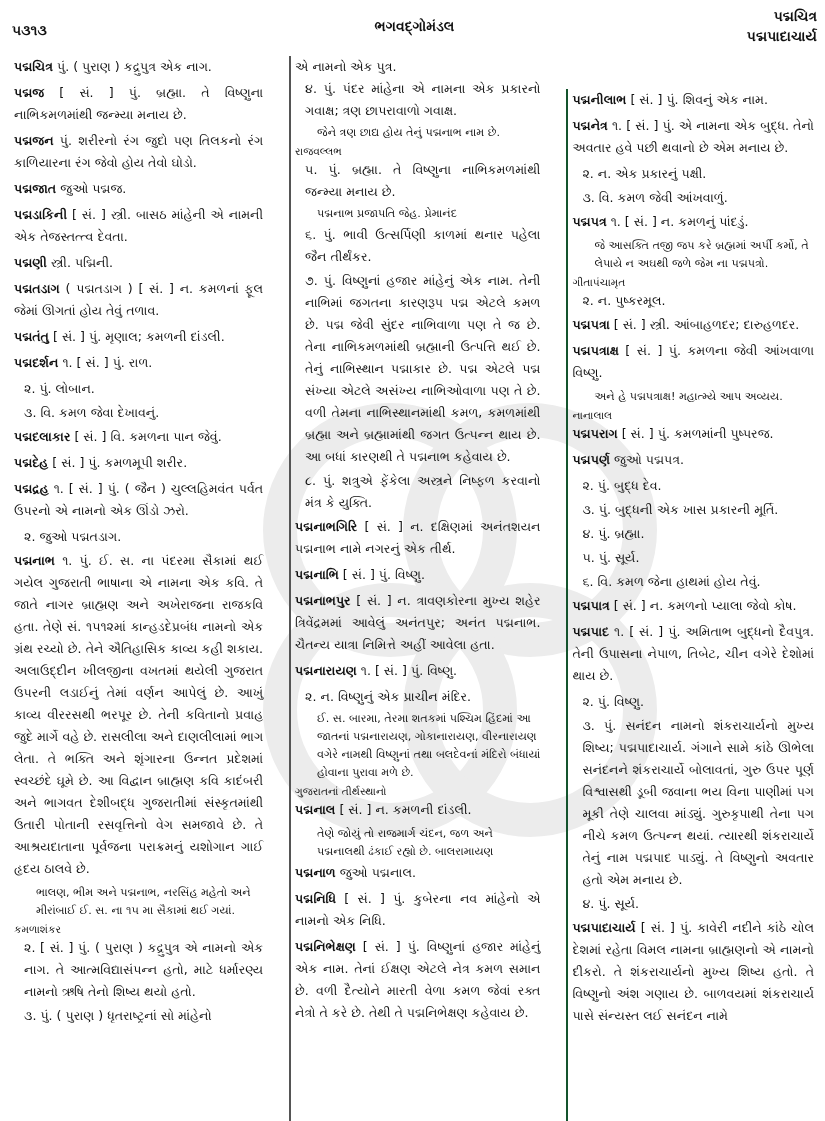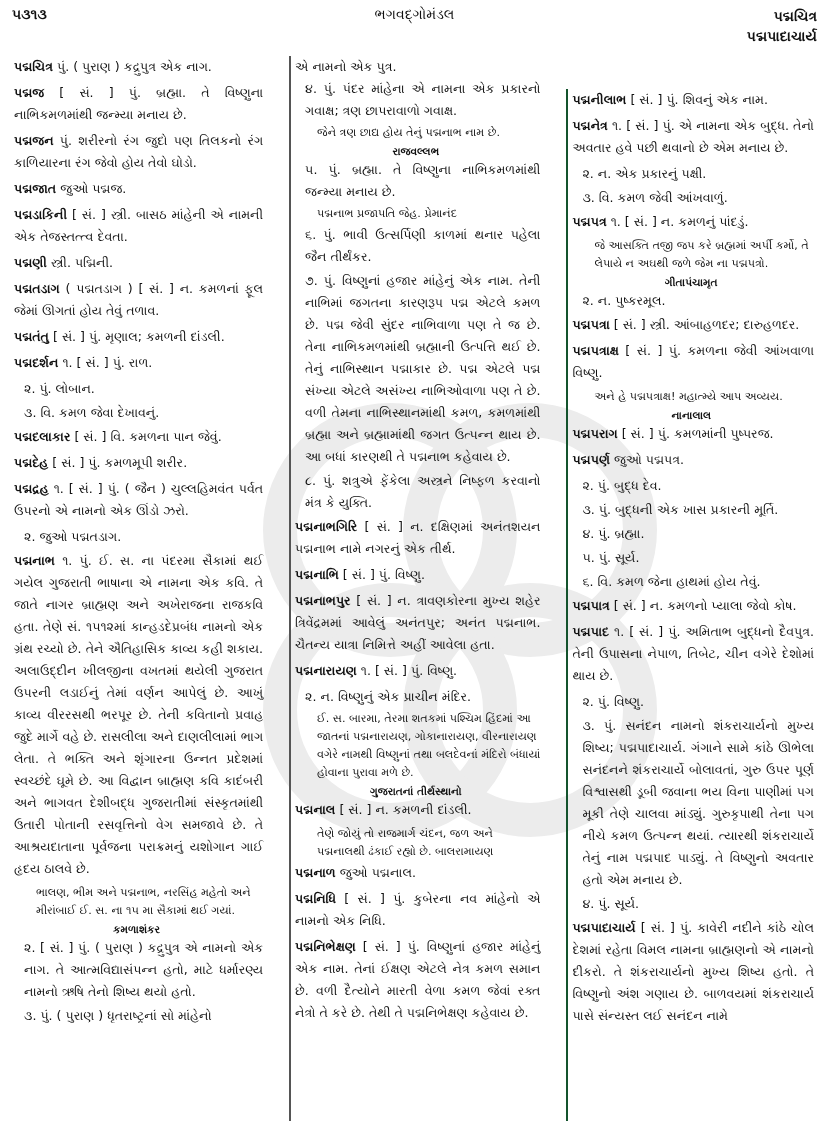--- a/index.html
+++ b/index.html
@@ -7,36 +7,36 @@
     width: 825px; height: 1121px; overflow: hidden; position: relative;
     font-family: "DejaVu Sans", sans-serif; color: #111;
   }
   .watermark {
     position: absolute; left: 250px; top: 360px; width: 420px; height: 520px;
     pointer-events: none; z-index: 0;
   }
   .header {
     position: absolute; top: 6px; left: 12px; right: 8px; height: 48px; z-index: 2;
   }
-  .header .pageno { position: absolute; left: 0; top: 0; font-weight: bold; font-size: 14px; }
-  .header .title { position: absolute; left: 0; right: 0; top: 0; text-align: center; font-weight: normal; font-size: 14px; }
+  .header .pageno { position: absolute; left: 0; top: 16px; font-weight: bold; font-size: 14px; }
+  .header .title { position: absolute; left: 0; right: 0; top: 12px; text-align: center; font-weight: bold; font-size: 14px; }
   .header .guides { position: absolute; right: 0; top: 0; text-align: right; font-weight: bold; font-size: 14px; line-height: 20px; }
   .columns {
     position: absolute; top: 56px; left: 10px; width: 808px; height: 1065px;
     display: flex; z-index: 1; gap: 22px;
   }
   .col { position: relative; padding: 0 4px; box-sizing: border-box; }
   .col1 { width: 272px; }
   .col2 { width: 270px; border-left: 2px solid #555; }
   .col3 { width: 266px; border-left: 2px solid #14532d; margin-top: 33px; }
   .entry { font-size: 12.6px; line-height: 22px; margin-bottom: 4px; text-align: justify; }
   .entry .hw { font-weight: bold; }
   .sense { font-size: 12.6px; line-height: 22px; padding-left: 10px; margin-bottom: 2px; text-align: justify; }
   .quote { font-size: 11.2px; line-height: 18px; padding-left: 22px; margin: 1px 0; }
-  .cite { font-size: 10.6px; line-height: 16px; text-align: center; font-weight: bold; padding-right: 4px; }
+  .cite { font-size: 10.6px; line-height: 16px; text-align: left; font-weight: normal; padding-right: 4px; }
   .cont { font-size: 12.6px; line-height: 22px; text-align: justify; }
   .bold-body { font-weight: normal; }
 </style>
 </head>
 <body>
 
 <svg class="watermark" viewBox="0 0 420 520">
   <g fill="none" stroke="#ececec" stroke-width="34">
     <circle cx="140" cy="170" r="110"></circle>
     <circle cx="280" cy="170" r="110"></circle>

